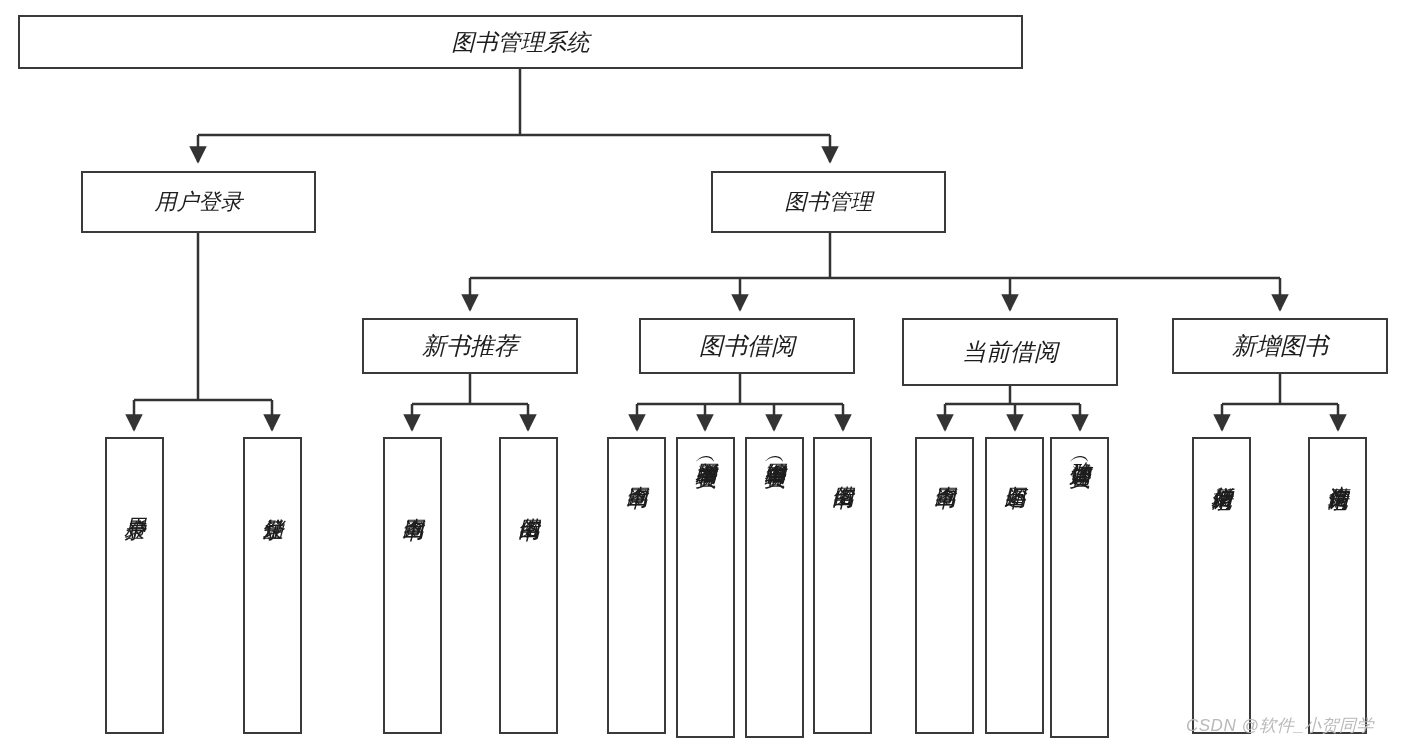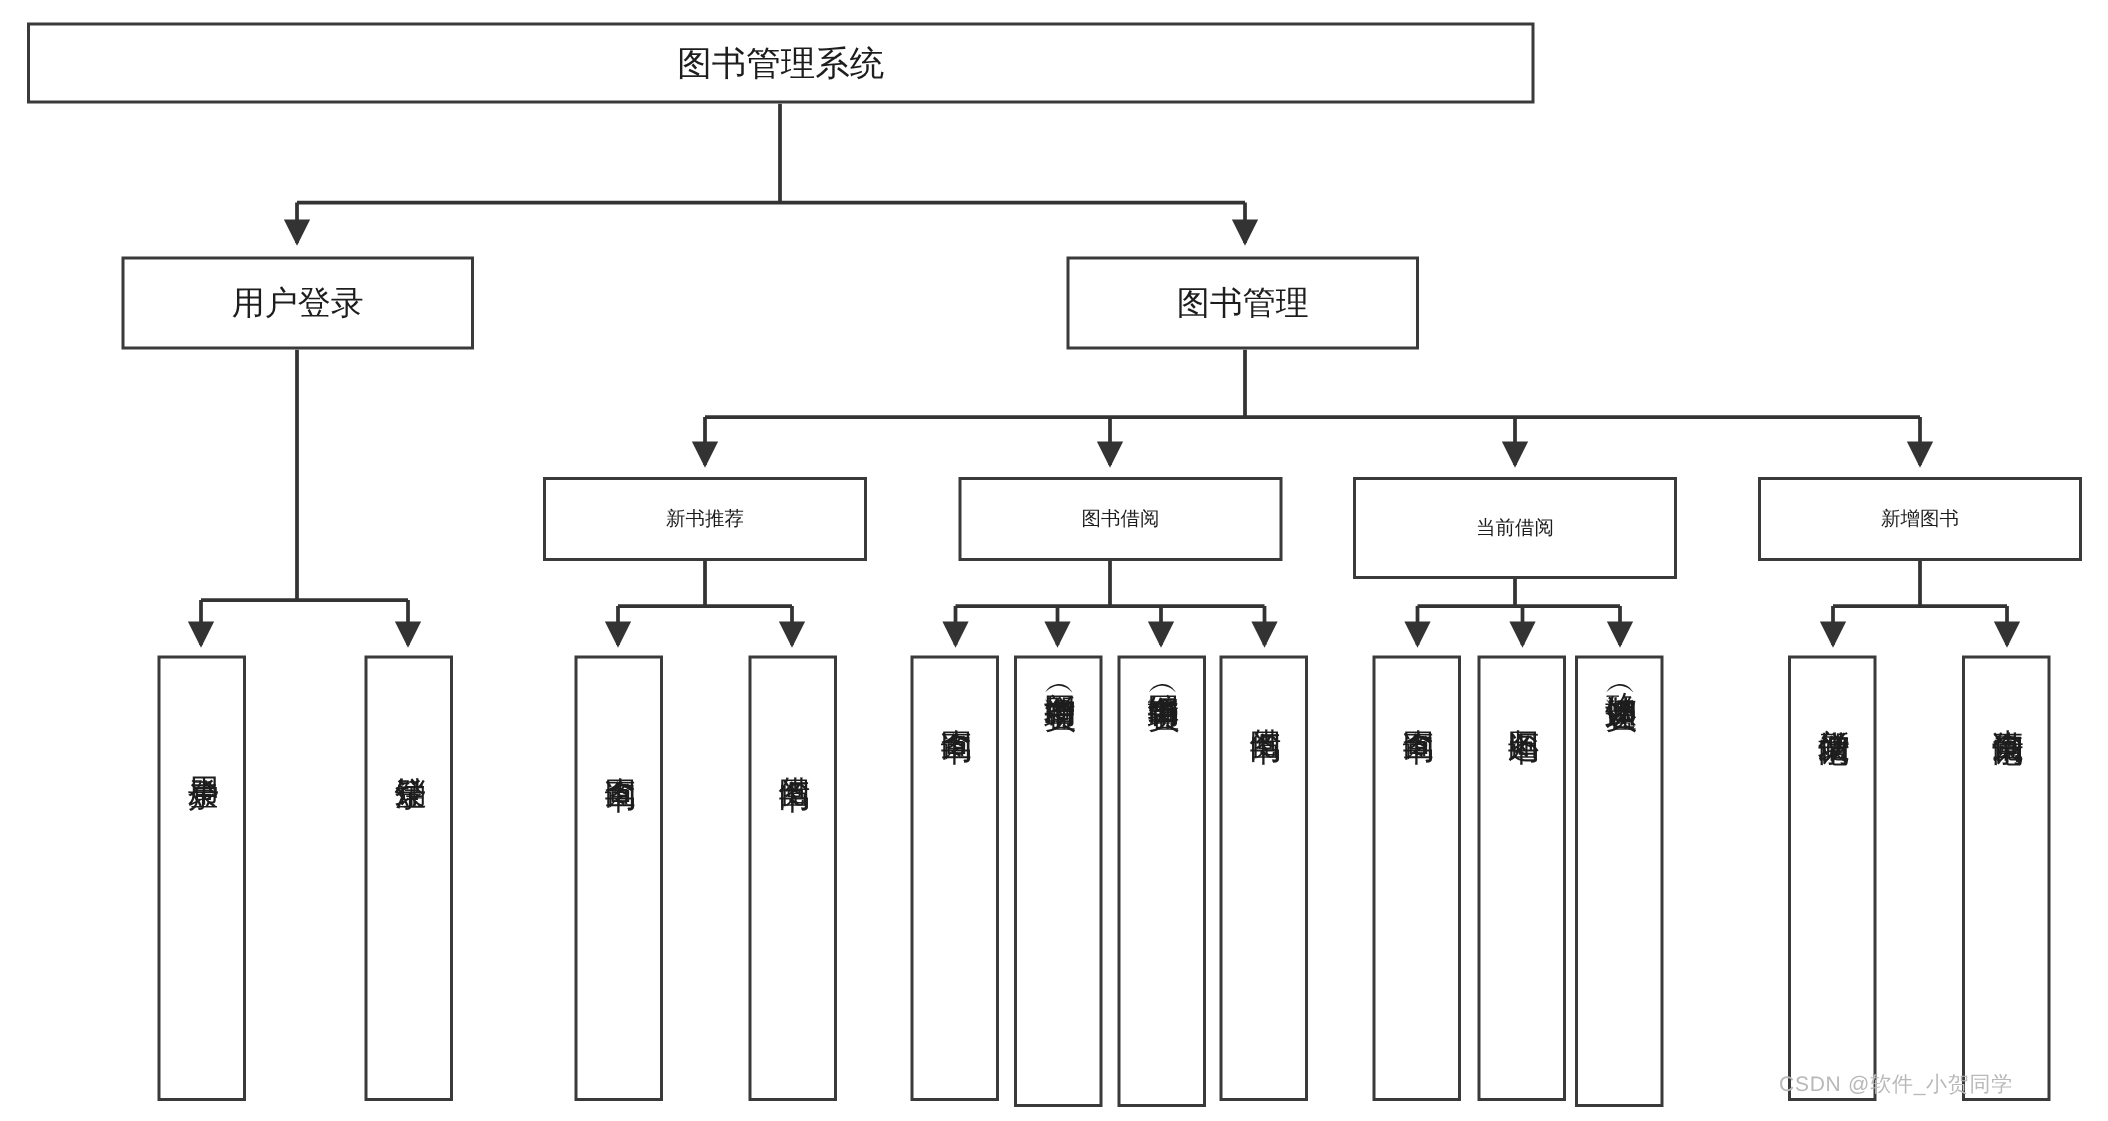--- a/index.html
+++ b/index.html
@@ -7,20 +7,21 @@
     padding: 0;
     background: #ffffff;
   }
   #canvas {
     position: relative;
     width: 1405px;
     height: 747px;
     background: #ffffff;
     font-family: "Liberation Sans", "DejaVu Sans", sans-serif;
     overflow: hidden;
+    font-style: italic;
   }
   svg.connectors {
     position: absolute;
     left: 0;
     top: 0;
     width: 1405px;
     height: 747px;
     pointer-events: none;
   }
   .node {
@@ -34,21 +35,21 @@
     justify-content: center;
     z-index: 2;
   }
   .node.root {
     font-size: 23px;
   }
   .node.level2 {
     font-size: 22px;
   }
   .node.level3 {
-    font-size: 13px;
+    font-size: 24px;
     align-items: center;
   }
   .node.leaf {
     font-size: 21px;
     align-items: flex-start;
     justify-content: center;
     padding-top: 0px;
   }
   .node.leaf .vtext {
     writing-mode: vertical-rl;
@@ -67,21 +68,21 @@
   .node.leaf.pad-top-xs .vtext {
     margin-top: 6px;
   }
   .hlabel {
     white-space: nowrap;
   }
   .watermark {
     position: absolute;
     left: 1186px;
     top: 714px;
-    font-size: 14px;
+    font-size: 17px;
     color: #b9b9b9;
     letter-spacing: 0.5px;
     z-index: 3;
     white-space: nowrap;
     pointer-events: none;
   }
 </style>
 </head>
 <body>
 

